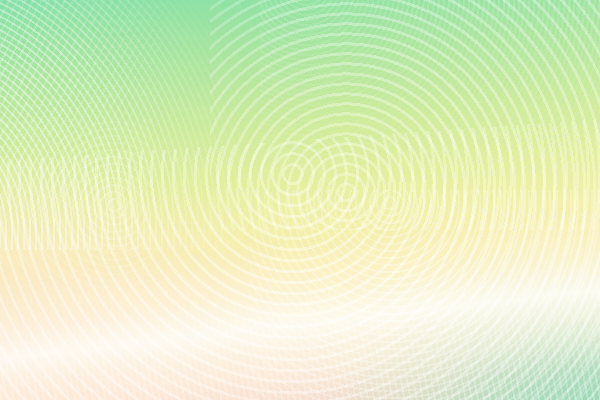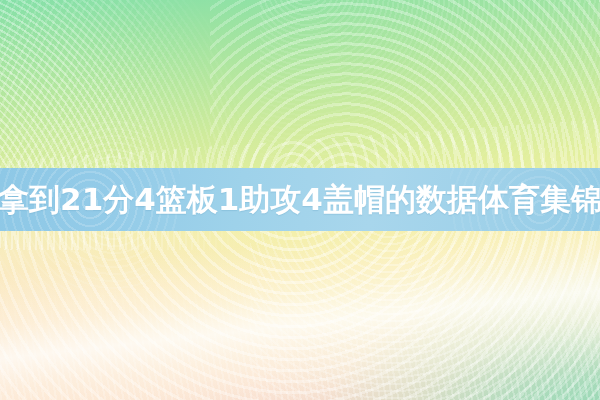--- a/index.html
+++ b/index.html
@@ -321,19 +321,14 @@
 
   <div class="waves waves-tl"></div>
   <div class="waves waves-tl2"></div>
   <div class="waves waves-tr"></div>
   <div class="waves waves-tr2"></div>
   <div class="waves waves-ml"></div>
   <div class="waves waves-bot"></div>
   <div class="waves waves-bot2"></div>
   <div class="waves waves-br"></div>
 
-  <div class="title-band">
-    <div class="band-rings"></div>
-    <div class="band-rings-right"></div>
-    <div class="headline">拿到21分4篮板1助攻4盖帽的数据体育集锦</div>
-  </div>
 
 </div>
 
 </body></html>

